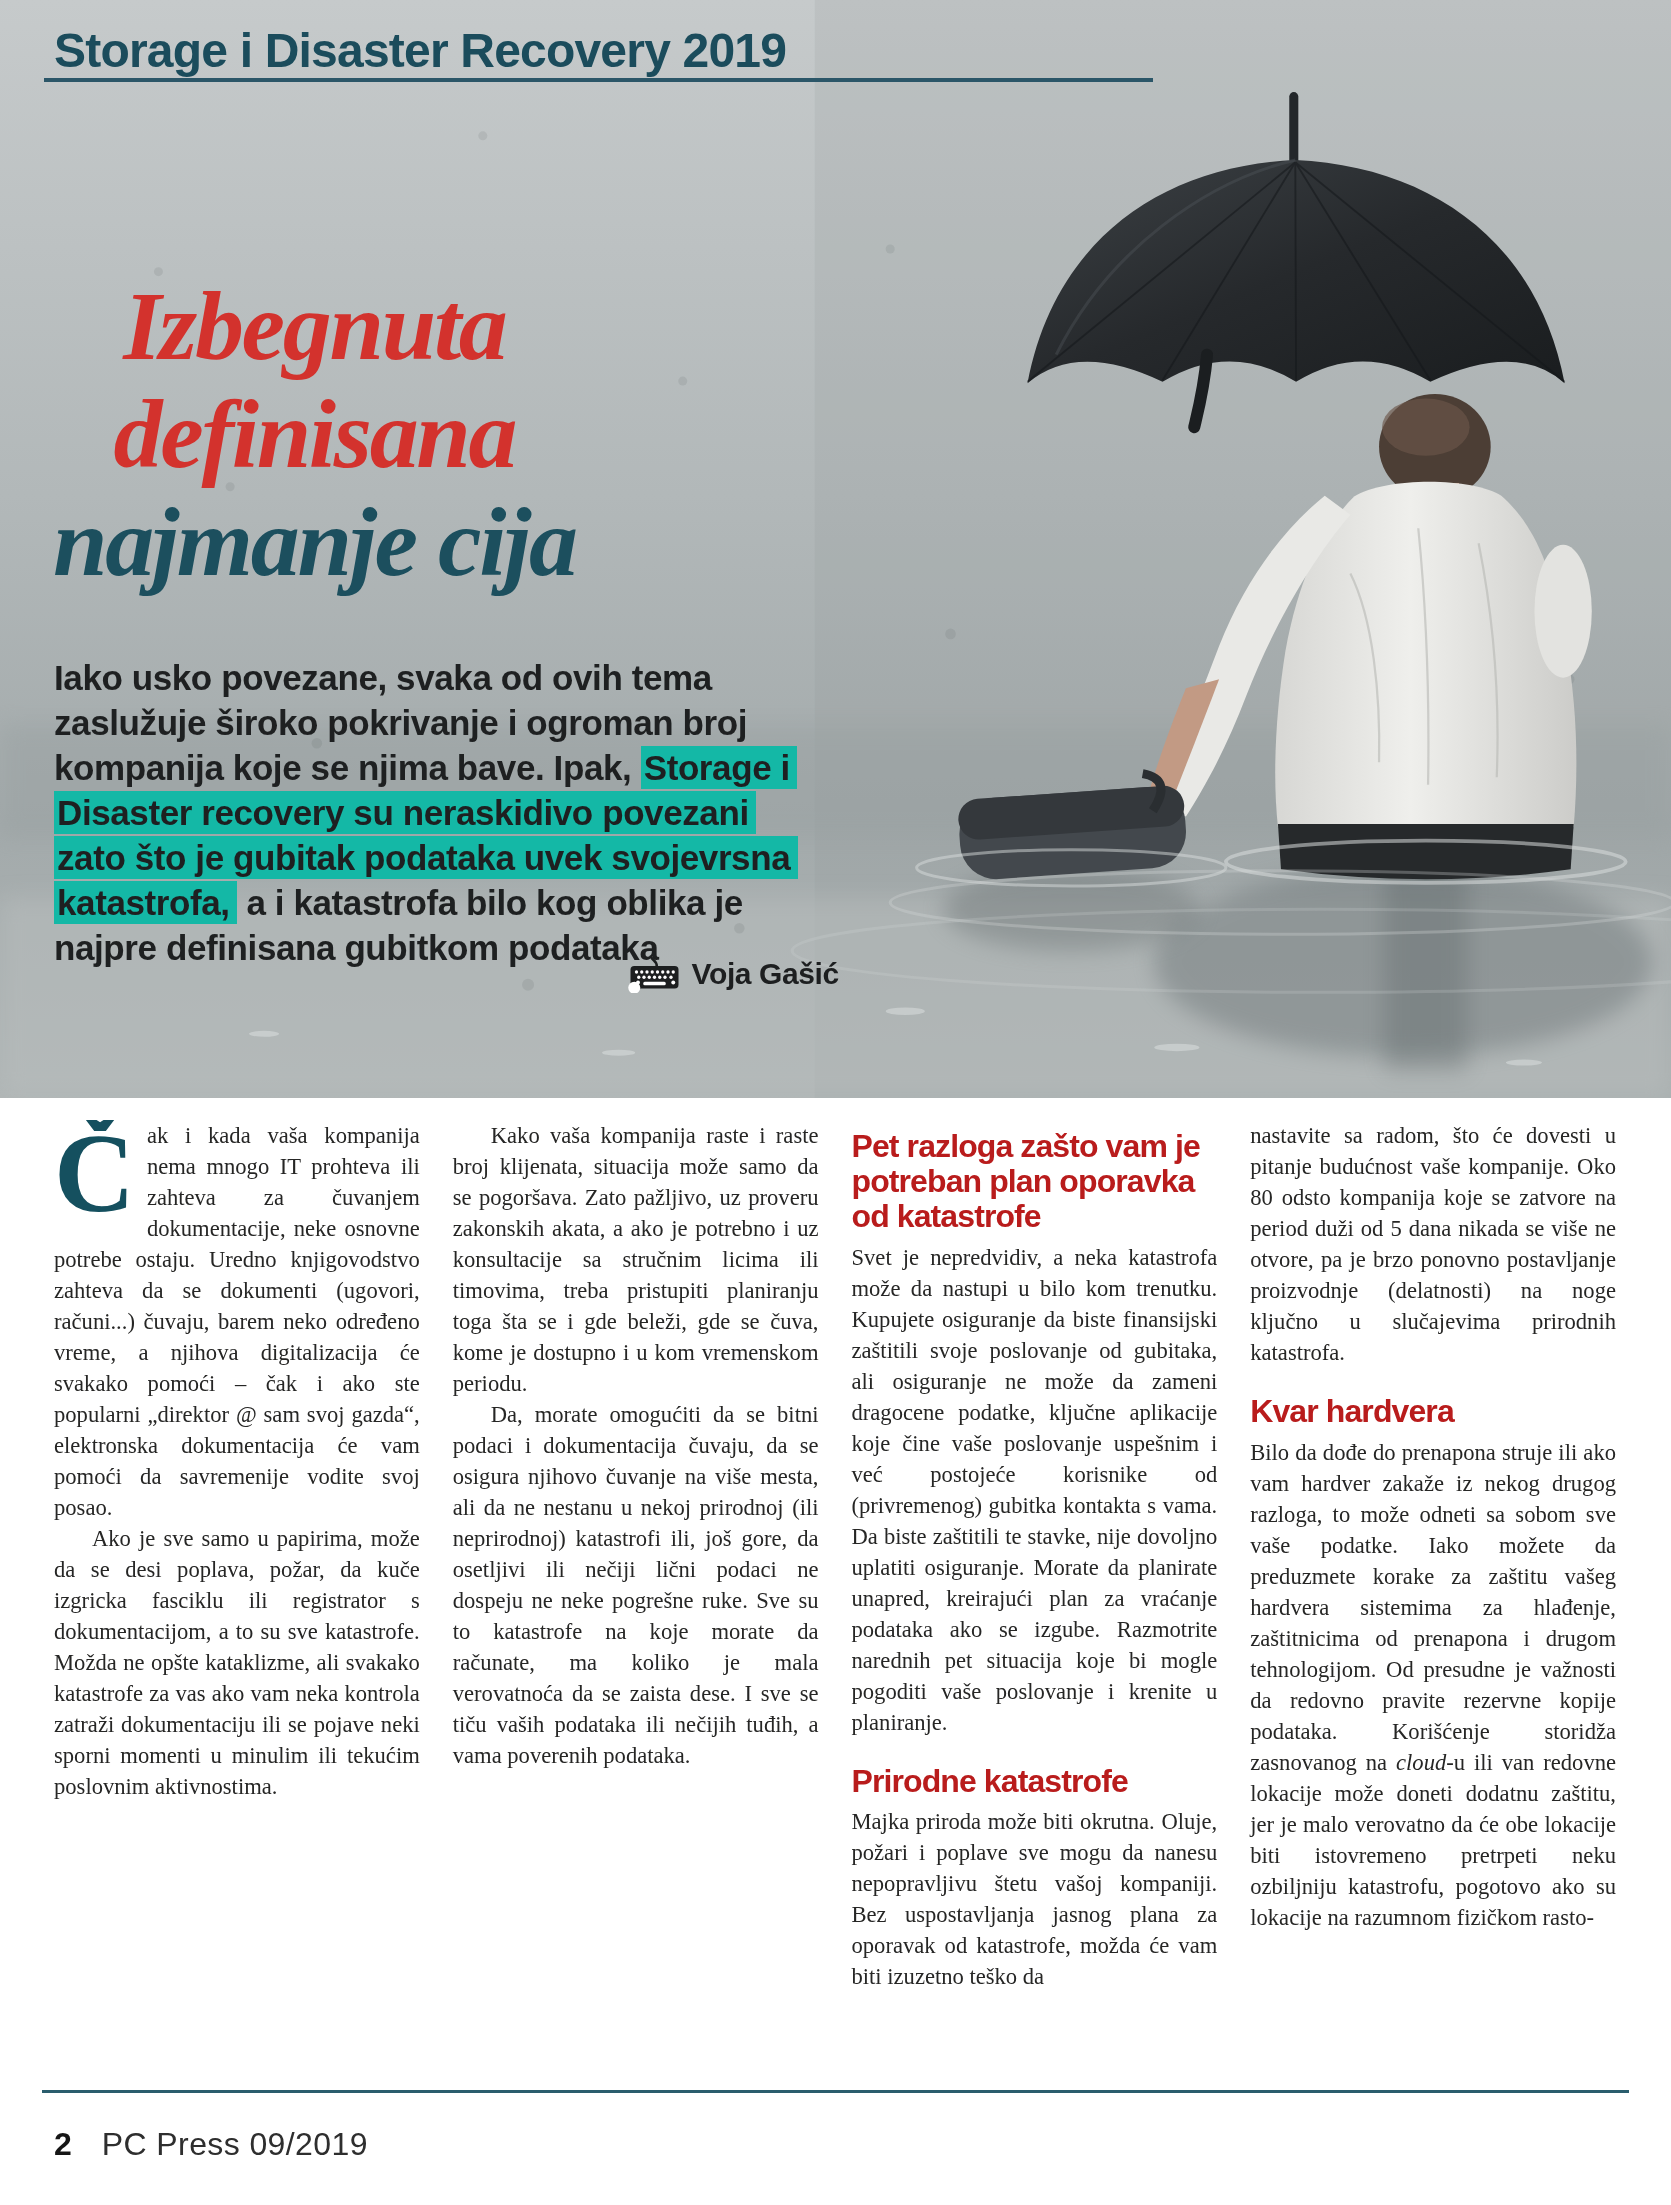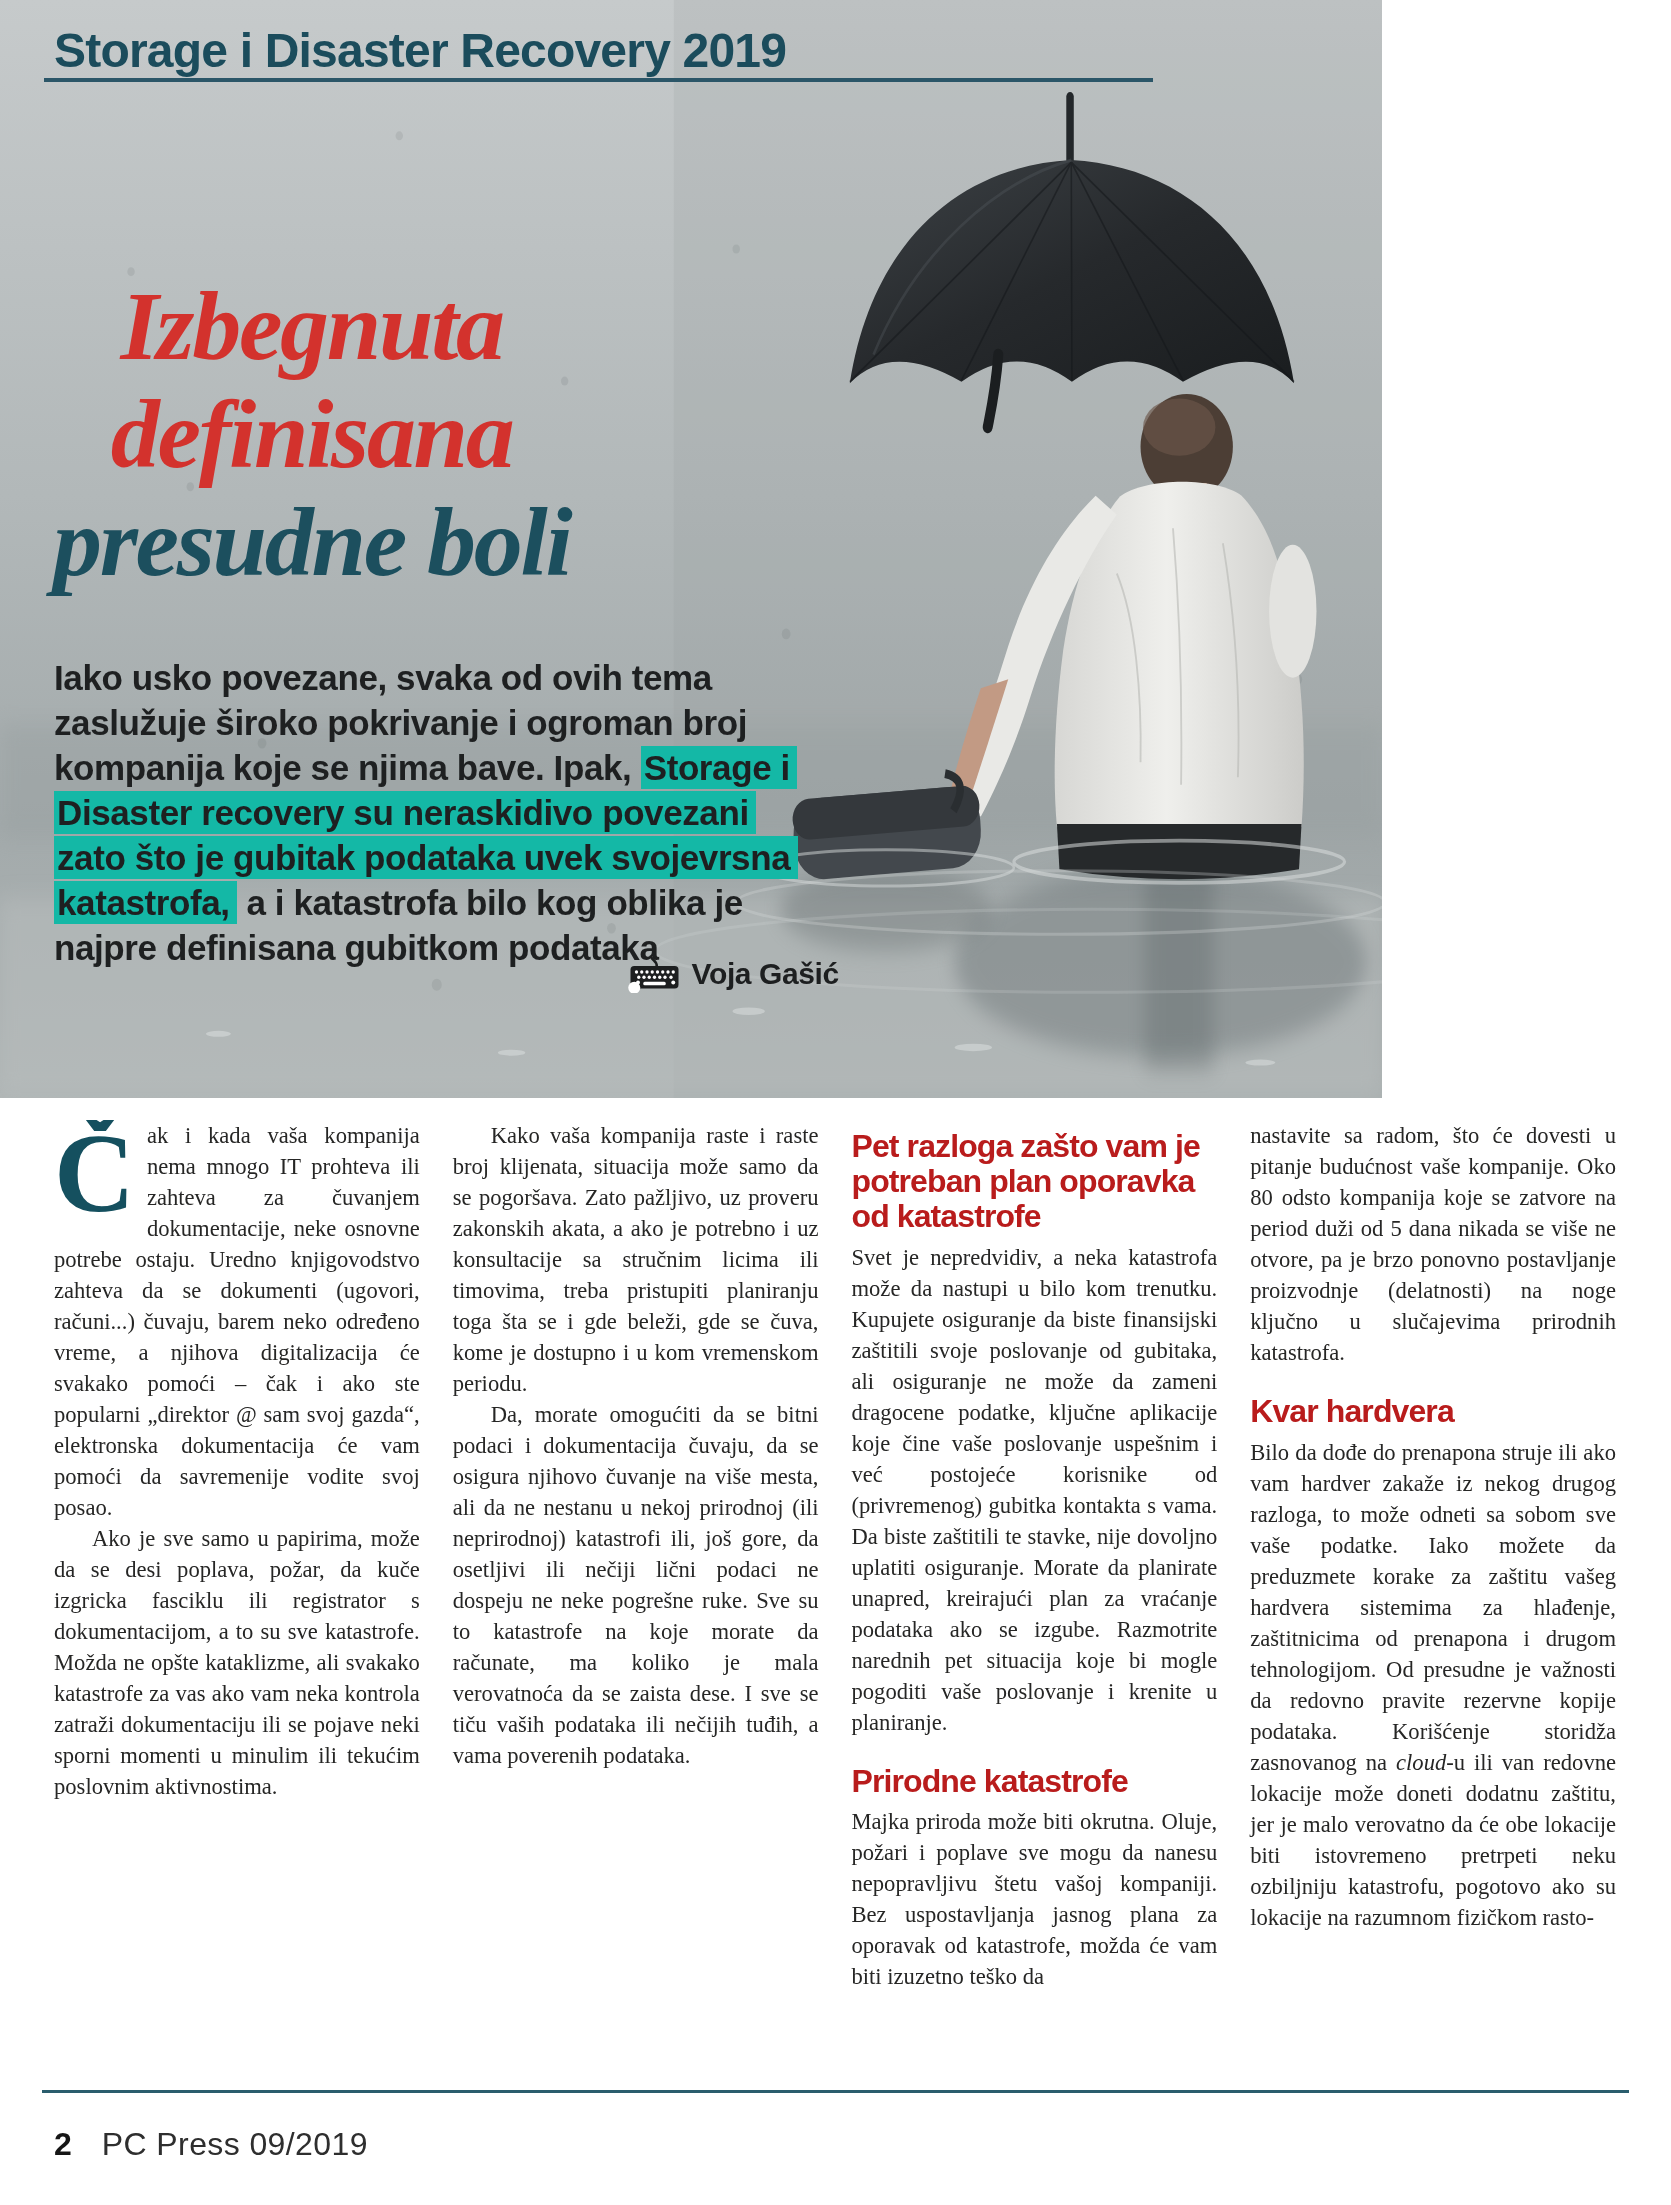--- a/index.html
+++ b/index.html
@@ -1,19 +1,19 @@
 <!DOCTYPE html>
 <html lang="sr" style="font-size:12px"><head>
 <meta charset="utf-8">
 <style>
   html,body{margin:0;padding:0;background:#e9e9e9;}
   .page{position:relative;width:1671px;height:2205px;background:#ffffff;overflow:hidden;
         font-family:"Liberation Sans",sans-serif;}
   
-  .hero{position:absolute;left:0;top:0;width:1382px;height:1098px;}
+  .hero{position:absolute;left:0;top:0;width:1671px;height:1098px;}
   .photo{position:absolute;left:0;top:0;width:100%;height:100%;display:block;}
   .masthead{position:absolute;left:54px;top:22.6px;font-weight:700;font-size:48px;
             letter-spacing:-0.8px;color:#1b4c5c;}
   .masthead-rule{position:absolute;left:44px;top:78px;width:1109px;height:3.8px;background:#2b5668;}
   .headline{position:absolute;left:53px;top:272px;margin:0;
             font-family:"Liberation Serif",serif;font-style:italic;font-weight:600;
             font-size:98px;line-height:108px;letter-spacing:-2.3px;}
   .headline span{display:block;}
   .t-red{color:#d3322d;text-align:center;}
   .t-teal{color:#1c4f5e;}
@@ -157,21 +157,21 @@
     </svg>
 
     <div class="masthead">
       <span>Storage i Disaster Recovery 2019</span>
     </div>
     <div class="masthead-rule"></div>
 
     <h1 class="headline">
       <span class="t-red">Izbegnuta</span>
       <span class="t-red">definisana</span>
-      <span class="t-teal">presudne boli</span>
+      <span class="t-teal">najmanje cija</span>
     </h1>
 
     <p class="lead"><span>Iako usko povezane, svaka od ovih tema zaslužuje široko pokrivanje i ogroman broj kompanija koje se njima bave. Ipak, </span><span class="hl">Storage i Disaster recovery su neraskidivo povezani zato što je gubitak podataka uvek svojevrsna katastrofa,</span><span> a i katastrofa bilo kog oblika je najpre definisana gubitkom podataka</span></p>
 
     <div class="byline">
       <svg class="kbd" width="53" height="39" viewBox="0 0 70 52" aria-hidden="true">
         <path d="M38 16 C38 8 31 9 30 2" fill="none" stroke="#1d1f20" stroke-width="3.5"></path>
         <rect x="3" y="16" width="64" height="30" rx="5" fill="#1d1f20"></rect>
         <g fill="#ffffff">
           <circle cx="11" cy="24" r="2.2"></circle>

